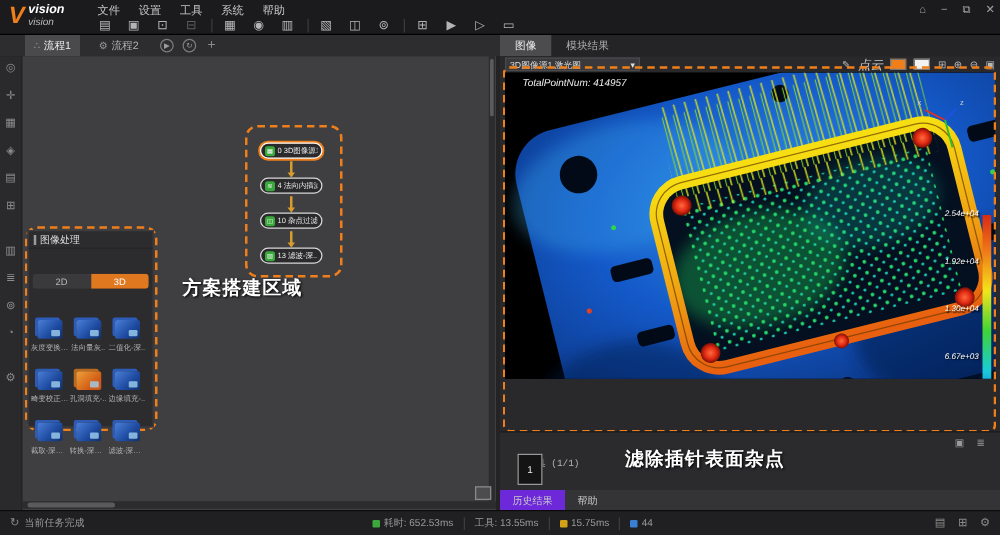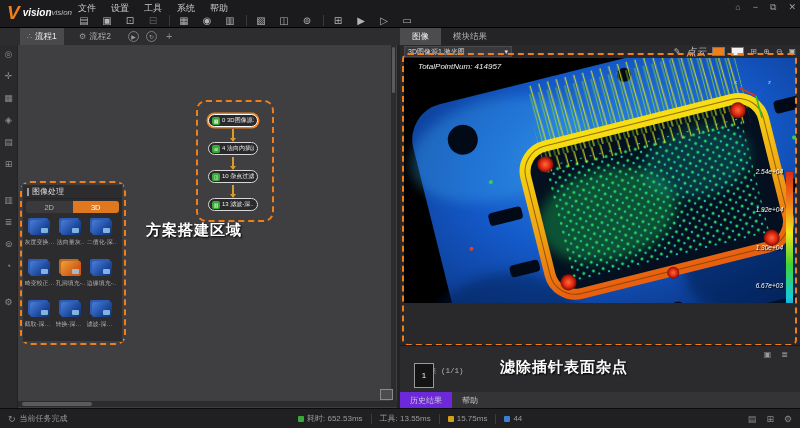--- a/index.html
+++ b/index.html
@@ -4,21 +4,21 @@
 <style>
   * { margin:0; padding:0; box-sizing:border-box; }
   html,body { width:800px; height:428px; background:#111; overflow:hidden; }
   body { font-family:"Liberation Sans","DejaVu Sans",sans-serif; }
   .app { position:relative; width:800px; height:428px; background:#1c1c1e; overflow:hidden; }
 
   
   .header { position:absolute; left:0; top:0; width:800px; height:28px; background:#1b1b1d; border-bottom:1px solid #000; }
   .logo { position:absolute; left:7px; top:2px; display:flex; align-items:center; gap:3px; }
   .logo-v { color:#ef7f1a; font-size:19px; font-weight:bold; font-style:italic; line-height:22px; }
-  .logo-txt { display:flex; line-height:10px; }
+  .logo-txt { display:flex; flex-direction:column; line-height:10px; }
   .logo-t1 { color:#fff; font-size:10px; font-weight:bold; font-style:italic; }
   .logo-t2 { color:#bbb; font-size:8px; font-style:italic; }
   .menus { position:absolute; left:78px; top:2px; display:flex; gap:15px; }
   .menu-item { color:#c6c6c6; font-size:9px; cursor:default; }
   .tools { position:absolute; left:76px; top:13px; display:flex; align-items:center; height:14px; }
   .tool-ic { width:16px; text-align:center; color:#b4b4b4; font-size:10px; margin-right:7px; }
   .tool-ic.dim { color:#5c5c5c; }
   .tsep { width:1px; height:11px; background:#3a3a3c; margin:0 6px 0 1px; }
   .winctrl { position:absolute; right:4px; top:2px; display:flex; gap:12px; }
   .winctrl span { color:#9f9f9f; font-size:9px; }
@@ -54,21 +54,21 @@
   .node .nicon { width:8px; height:8px; min-width:8px; background:#3aa83a; border-radius:2px; color:#fff; font-size:5px; display:flex; align-items:center; justify-content:center; }
   .node .nlabel { color:#ececec; font-size:6px; white-space:nowrap; overflow:hidden; }
   .arrow { position:absolute; left:214px; width:2px; background:#d89b2d; }
   .arrow:after { content:""; position:absolute; left:-2px; bottom:-4px; border:3px solid transparent; border-top:4px solid #d89b2d; }
 
   
   .oppanel { position:absolute; left:4px; top:139px; width:101px; height:158px; background:#2c2c2e; border:1px solid #3d3d40; }
   .op-head { display:flex; align-items:center; gap:3px; height:14px; padding-left:4px; border-bottom:1px solid #242426; }
   .op-bar { width:2px; height:8px; background:#9a9a9a; }
   .op-title { color:#ddd; font-size:8px; }
-  .op-tabs { display:flex; margin:2px 3px; border-radius:3px; overflow:hidden; }
+  .op-tabs { display:flex; margin:20px 3px; border-radius:3px; overflow:hidden; }
   .op-tab { flex:1; height:12px; font-size:7.5px; display:flex; align-items:center; justify-content:center; background:#3a3a3d; color:#b5b5b5; }
   .op-tab.active { background:#e07820; color:#fff; }
   .op-grid { display:flex; flex-wrap:wrap; padding:2px 1px; }
   .op-item { width:31px; height:41px; display:flex; flex-direction:column; align-items:center; justify-content:flex-start; padding-top:3px; }
   .op-ic { width:20px; height:15px; border-radius:2px; background:linear-gradient(135deg,#4b7fd8 0%,#1d4aa0 60%,#123067 100%); box-shadow:-2px -2px 0 0 #2c5cb8; position:relative; }
   .op-ic:after { content:""; position:absolute; right:2px; bottom:2px; width:7px; height:5px; background:#9fd0f0; border-radius:1px; opacity:.8; }
   .op-ic.orange { background:linear-gradient(135deg,#f0a23a 0%,#d05a14 70%); box-shadow:-2px -2px 0 0 #b86a1e; }
   .op-label { margin-top:3px; max-width:30px; color:#b2b2b2; font-size:6px; white-space:nowrap; overflow:hidden; text-overflow:ellipsis; }
 
   

